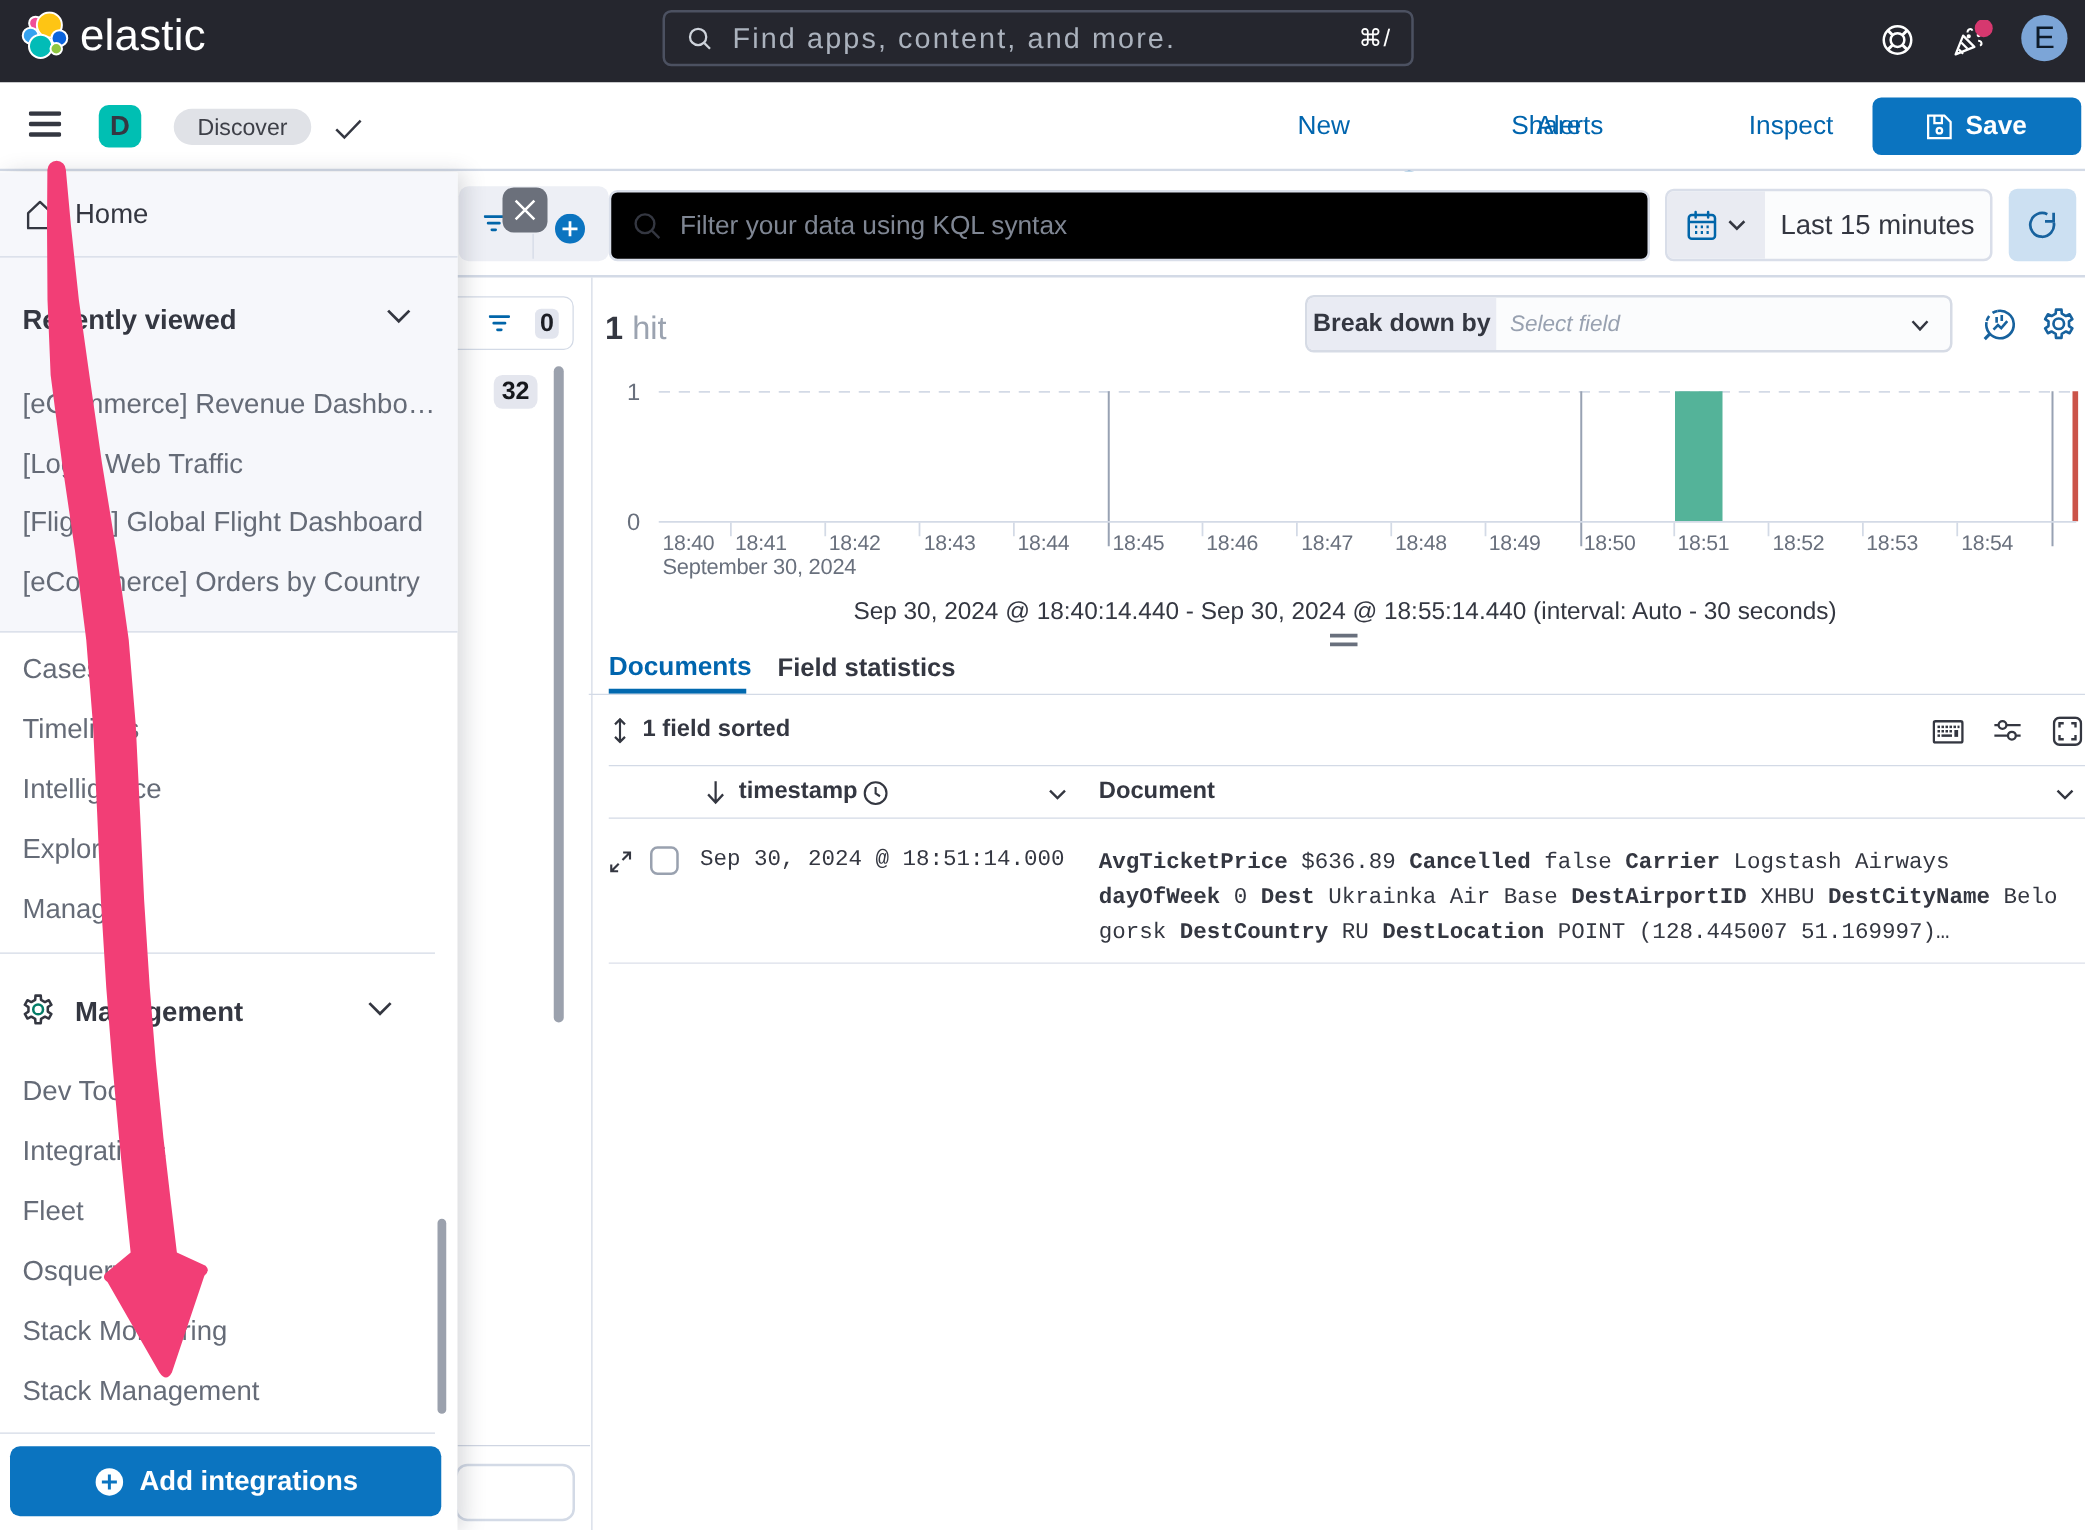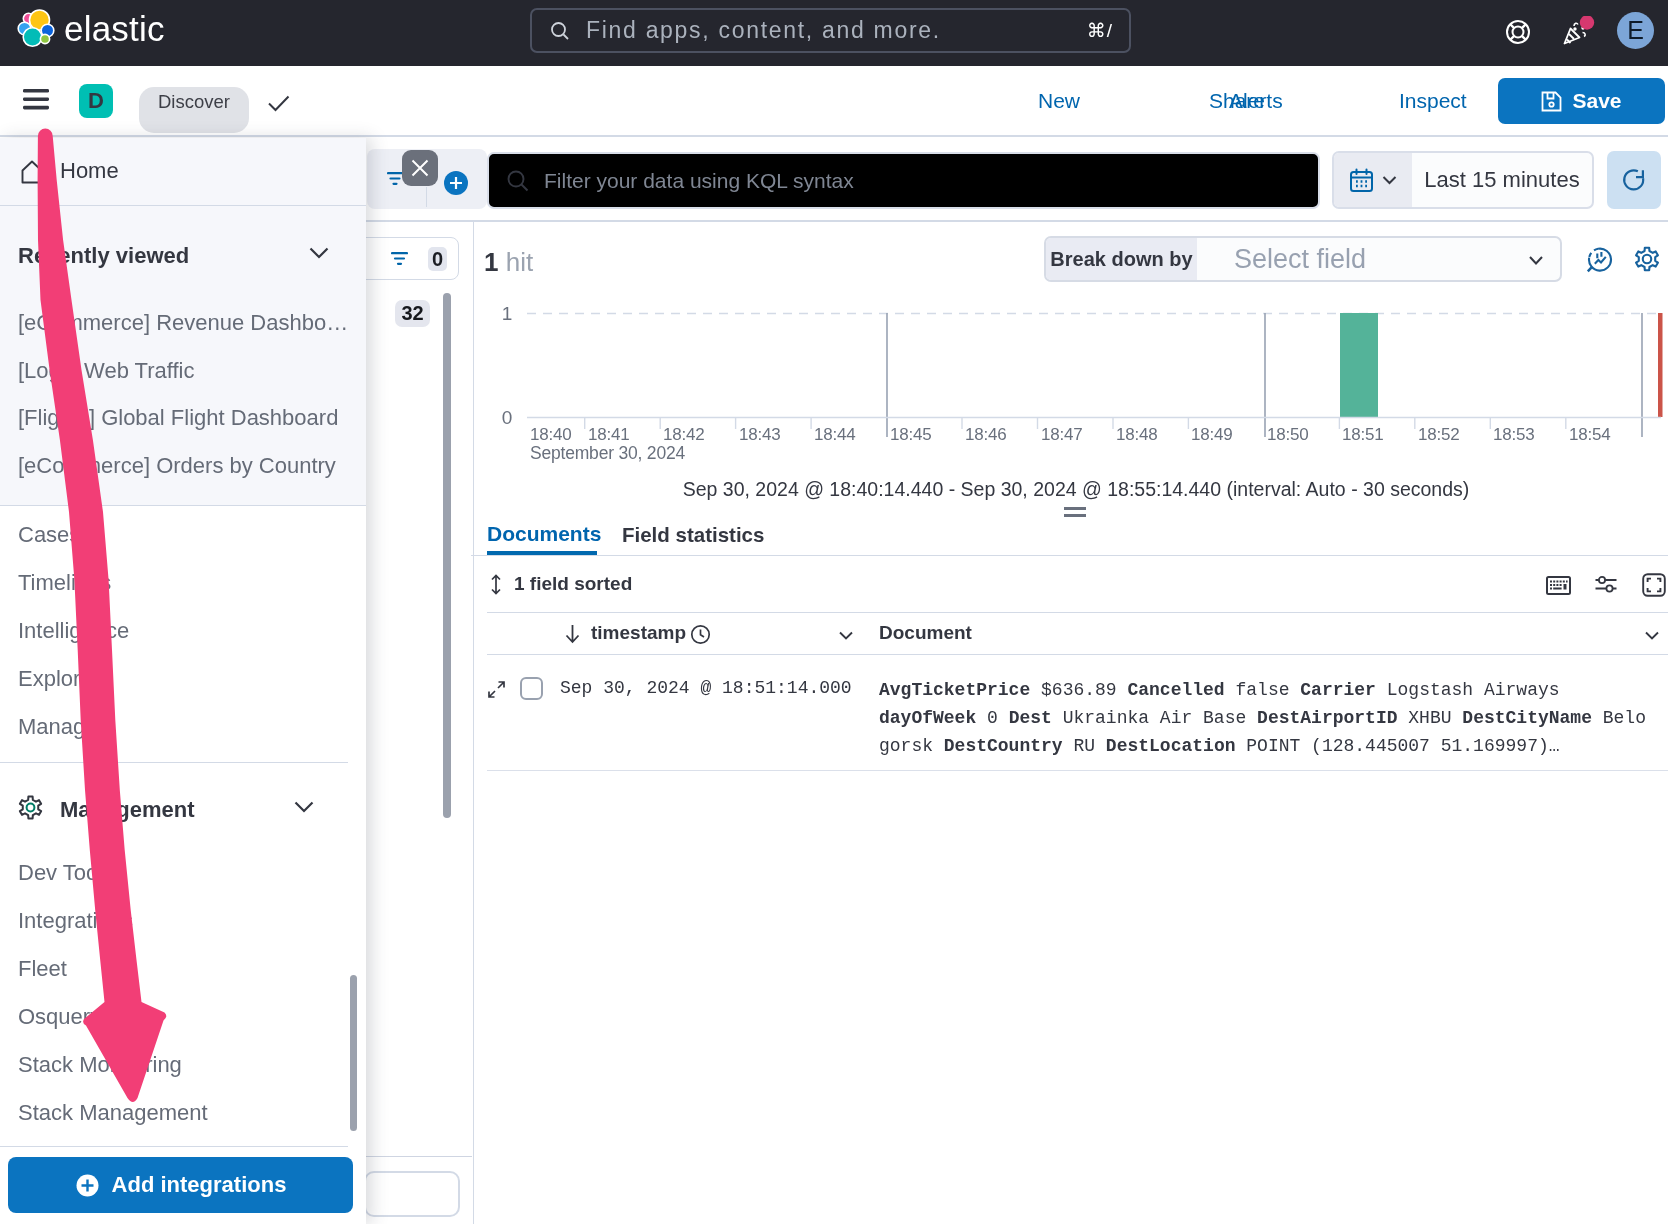--- a/index.html
+++ b/index.html
@@ -11,21 +11,21 @@
   #hdr1 { left:0; top:0; width:1668px; height:66px; background:#25262e; }
   #logotext { left:64px; top:9px; color:#fff; font-size:35px; font-weight:400; letter-spacing:0.2px; }
   #searchbox { left:530px; top:8px; width:601px; height:45px; border:2px solid #4c5161; border-radius:7px;
     display:flex; align-items:center; padding:0 16px; color:#a6aeba; font-size:23px; letter-spacing:1.7px; }
   #searchbox .ph { margin-left:14px; color:#abb2bd; }
   #searchbox .kbd { margin-left:auto; color:#fff; font-size:19px; letter-spacing:1px; }
   
   #hdr2 { left:0; top:66px; width:1668px; height:71px; background:#fff; border-bottom:2px solid #d3dae6; }
   .davatar { left:79px; top:84px; width:34px; height:34px; border-radius:8px; background:#00bfb3;
     color:#343741; font-size:22px; font-weight:600; text-align:center; line-height:34px; }
-  .crumb { left:139px; top:87px; height:46px; border-radius:15px; background:#e0e2e7; color:#3d3f47;
+  .crumb { left:139px; top:87px; height:29px; border-radius:15px; background:#e0e2e7; color:#3d3f47;
     font-size:18.5px; font-weight:500; padding:0 19px; line-height:29px; }
   .hnav { top:66px; height:69px; display:flex; align-items:center; color:#0065ae; font-size:21px; font-weight:500; }
   #savebtn { left:1498px; top:78px; width:167px; height:46px; background:#0b74c0; border-radius:7px;
     display:flex; align-items:center; justify-content:center; color:#fff; font-size:21px; font-weight:600; }
   
   #filterrow { left:0; top:137px; width:1668px; height:85px; background:#fff; border-bottom:2px solid #d3dae6; }
   #fgroup { left:367px; top:149px; width:120px; height:60px; background:#edeff5; border-radius:8px; }
   #fgroup .vdiv { position:absolute; left:59px; top:38px; width:1px; height:20px; background:#d3dae6; }
   #kql { left:487px; top:152px; width:833px; height:57px; background:#000000; border:2px solid #d9dee9; border-radius:7px;
     display:flex; align-items:center; padding:0 16px; }
@@ -45,21 +45,21 @@
   #sbscroll { left:443px; top:293px; width:8px; height:525px; background:#9ba1ad; border-radius:4px; }
   #sbbotline { left:366px; top:1156px; width:106px; height:1px; background:#cfd5e2; }
   #sbbotbox { left:364px; top:1171px; width:96px; height:46px; border:2px solid #d3dae6; border-radius:10px; background:#fff; }
   
   #hit { left:484px; top:247px; font-size:26px; color:#343741; }
   #hit b { font-weight:700; }
   #hit span { color:#9ba3b0; }
   #breakdown { left:1044px; top:236px; width:518px; height:46px; border:2px solid #d6dbe5; border-radius:7px; background:#fbfcfd; display:flex; }
   #breakdown .lab { width:151px; background:#e9ebf3; border-radius:5px 0 0 5px; color:#343741; font-size:20px; font-weight:600;
     display:flex; align-items:center; justify-content:center; }
-  #breakdown .sel { flex:1; display:flex; align-items:center; padding-left:37px; color:#98a1b0; font-size:27px; }
+  #breakdown .sel { flex:1; display:flex; align-items:center; padding-left:11px; color:#98a1b0; font-size:18px;font-style:italic; }
   #intervaltxt { left:0px; top:478px; width:2152px; text-align:center; color:#343741; font-size:19.5px; }
   #handle { left:1064px; top:507px; width:22px; }
   .tab1 { left:487px; top:522px; color:#0065ae; font-size:21px; font-weight:600; }
   .tab2 { left:622px; top:523px; color:#343741; font-size:20.5px; font-weight:600; }
   #tabline { left:487px; top:551px; width:110px; height:4px; background:#0169af; }
   #tabborder { left:471px; top:555px; width:1197px; height:1px; background:#d3dae6; }
   #sorted { left:514px; top:573px; color:#343741; font-size:19px; font-weight:600; }
   
   #thead { left:487px; top:612px; width:1181px; height:43px; border-top:1px solid #d3dae6; border-bottom:1px solid #d3dae6; }
   .mono { font-family:"Liberation Mono", monospace; }

